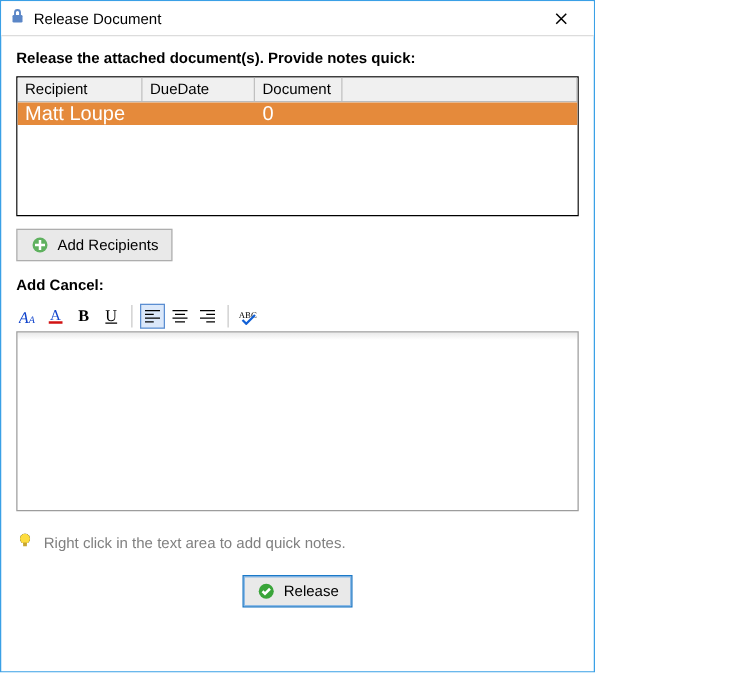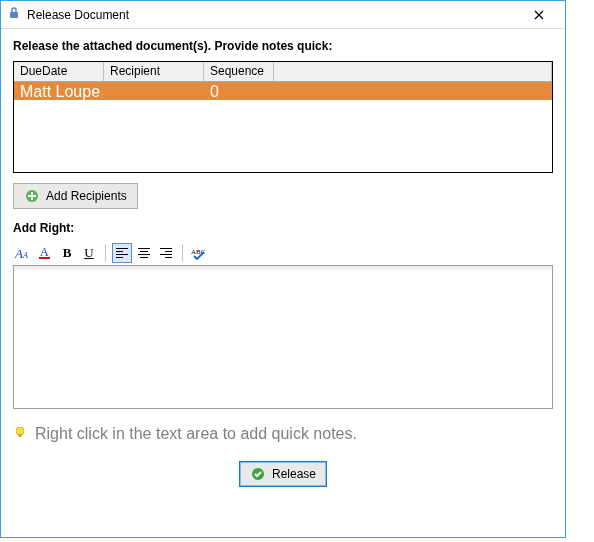--- a/index.html
+++ b/index.html
@@ -4,21 +4,21 @@
 <style>
   html, body {
     margin: 0;
     padding: 0;
     font-family: "Segoe UI", Tahoma, Arial, sans-serif;
     font-size: 12px;
     background: #fff;
     color: #000;
   }
   .window {
-    width: 566px;
+    width: 476px;
     height: 538px;
     border: 1px solid #3aa0e6;
     background: #fff;
     position: relative;
     box-sizing: border-box;
     display: flex;
     flex-direction: column;
   }
   .titlebar {
     height: 28px;
@@ -164,21 +164,21 @@
     background: linear-gradient(#e9e9e9, #fff 6px);
     height: 144px;
     box-sizing: border-box;
   }
   .hint-row {
     display: flex;
     align-items: center;
     gap: 8px;
     margin-top: 16px;
     color: #808080;
-    font-size: 16px;
+    font-size: 12px;
   }
   .footer-buttons {
     display: flex;
     justify-content: center;
     gap: 10px;
     margin-top: 18px;
   }
   .footer-buttons .btn {
     min-width: 82px;
     justify-content: center;
@@ -221,23 +221,23 @@
       </svg>
     </div>
   </div>
 
   <div class="content">
 
     <div class="instruction">Release the attached document(s). Provide notes quick:</div>
 
     <div class="grid">
       <div class="grid-header">
+        <div class="hcell col-recipient">Recipient</div>
         <div class="hcell col-duedate">DueDate</div>
-        <div class="hcell col-recipient">Recipient</div>
-        <div class="hcell col-sequence">Sequence</div>
+        <div class="hcell col-sequence">Document</div>
         <div class="hcell col-rest"></div>
       </div>
       <div class="grid-body">
         <div class="grid-row sel">
           <div class="gcell col-recipient">Matt Loupe</div>
           <div class="gcell col-duedate"></div>
           <div class="gcell col-sequence">0</div>
           <div class="gcell col-rest"></div>
         </div>
       </div>
@@ -248,21 +248,21 @@
         <span class="icon">
           <svg width="14" height="14" viewBox="0 0 14 14">
             <circle cx="7" cy="7" r="6" fill="#5fb15f"></circle>
             <path d="M7 3 V11 M3 7 H11" stroke="#fff" stroke-width="2"></path>
           </svg>
         </span>
         <span>Add Recipients</span>
       </div>
     </div>
 
-    <div class="add-notes-label">Add Right:</div>
+    <div class="add-notes-label">Add Cancel:</div>
 
     <div class="toolbar">
       <div class="tb-btn" title="Font size">
         <svg width="16" height="14" viewBox="0 0 16 14">
           <text x="0" y="12" font-family="Times New Roman" font-size="13" font-style="italic" fill="#1144cc">A</text>
           <text x="8" y="12" font-family="Times New Roman" font-size="8" font-style="italic" fill="#1144cc">A</text>
         </svg>
       </div>
       <div class="tb-btn" title="Font color">
         <svg width="14" height="14" viewBox="0 0 14 14">

